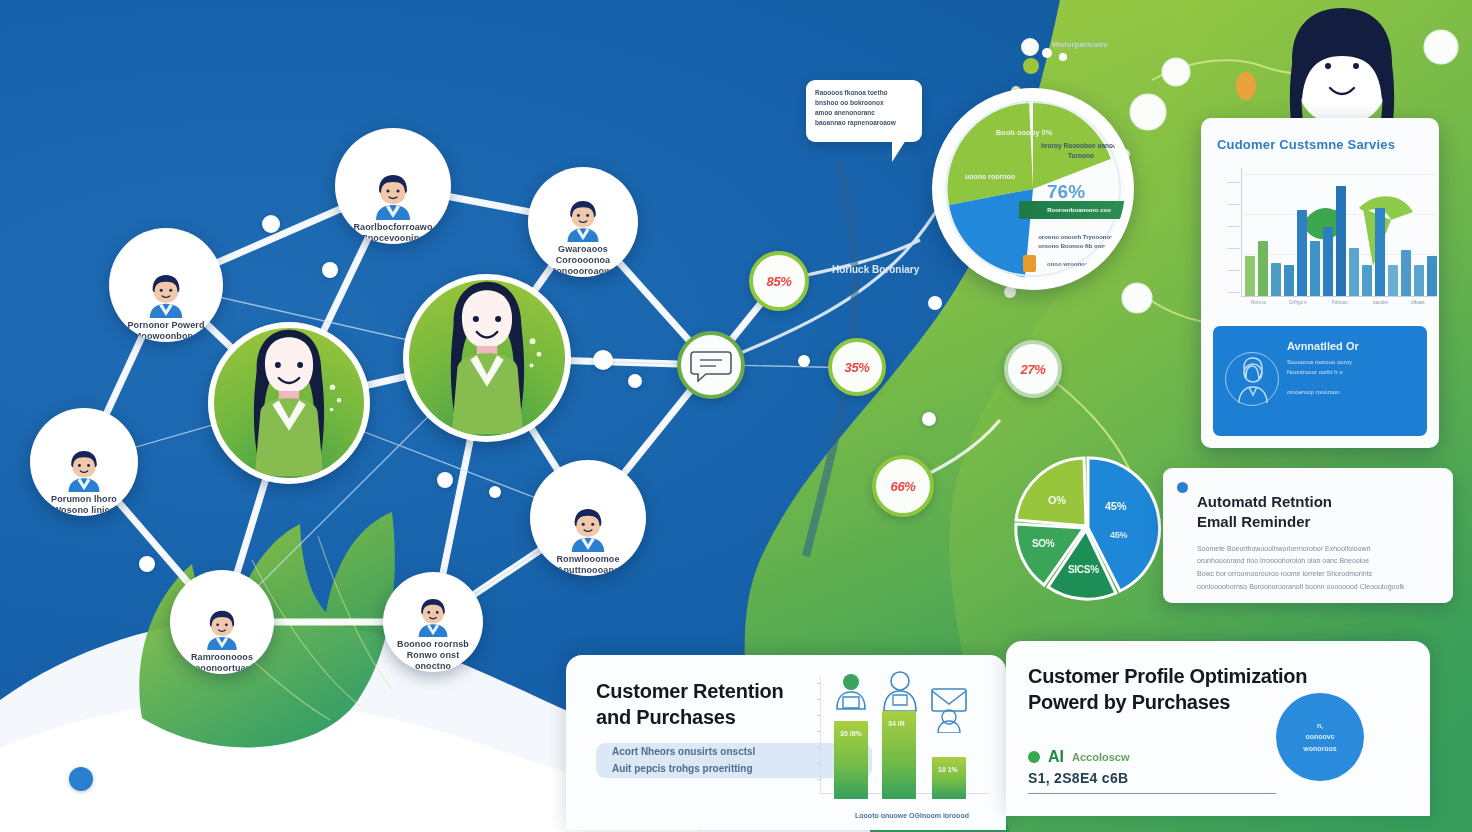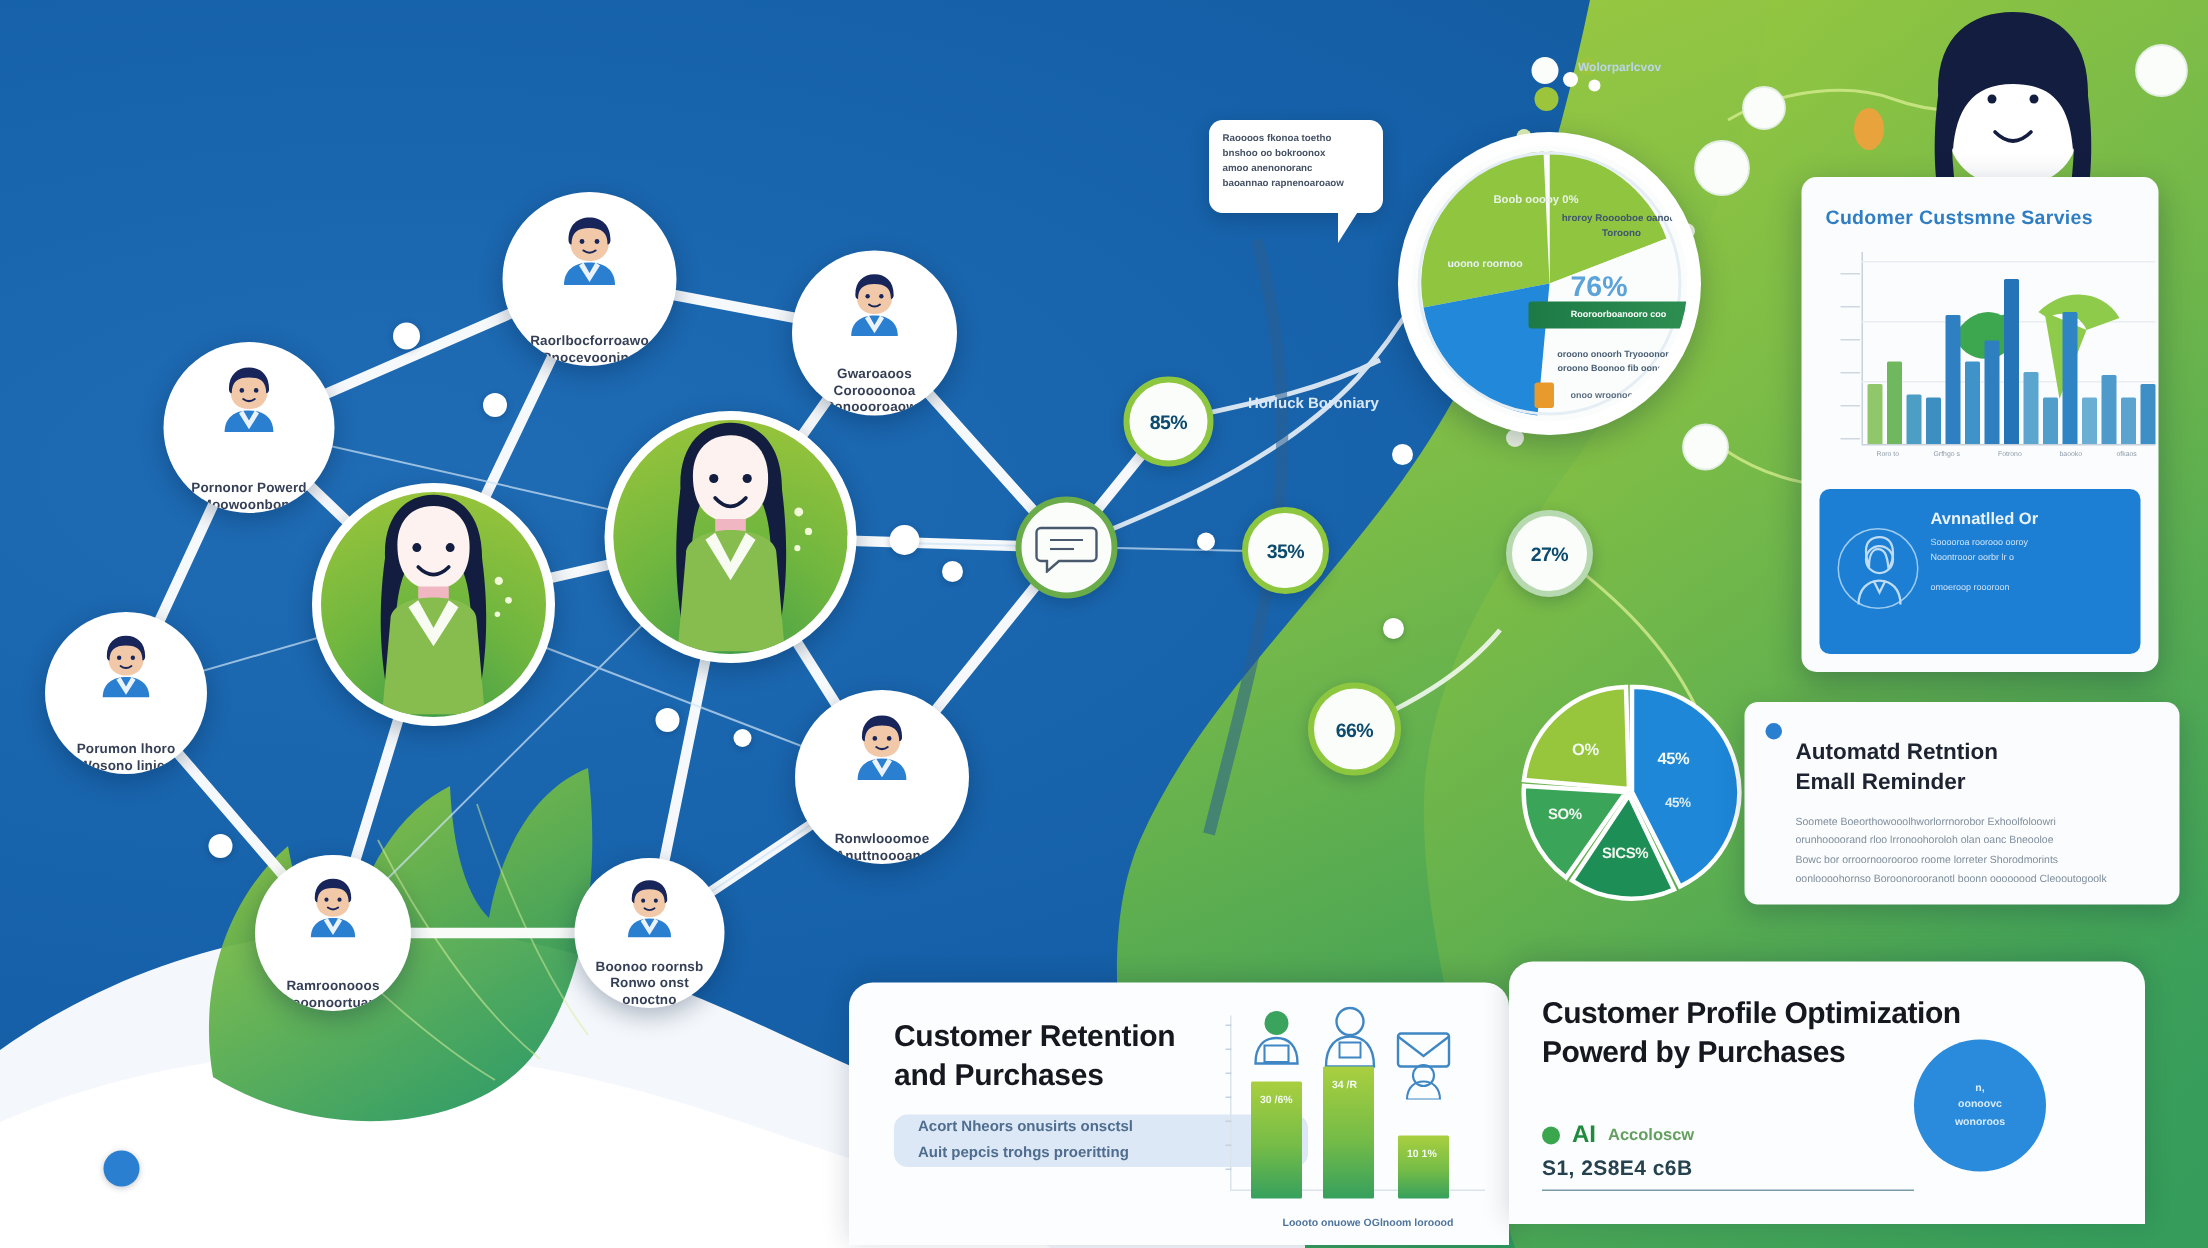--- a/index.html
+++ b/index.html
@@ -13,36 +13,36 @@
 
   
   .bg-base { position:absolute; inset:0;
     background:radial-gradient(ellipse 120% 95% at 18% 38%, #1f6cb5 0%, #1560a8 48%, #12528f 100%); }
 
   .svg-layer { position:absolute; inset:0; width:1472px; height:832px; }
 
   
   .node { position:absolute; border-radius:50%; background:#ffffff;
     box-shadow:0 5px 16px rgba(3,28,58,.30);
-    display:flex; flex-direction:column; align-items:center; justify-content:space-between;
+    display:flex; flex-direction:column; align-items:center; justify-content:flex-end;
     overflow:hidden; }
   .node .avatar { margin-top:14%; }
   .node .nlabel { font-size:9px; font-weight:700; color:#18243d; line-height:1.22;
     text-align:center; padding:2px 6px 0; letter-spacing:.1px;
     filter:blur(.32px); opacity:.88; }
 
   .node.big { background:
       radial-gradient(circle at 50% 105%, #3f9c4a 0%, #6fb63f 46%, #9ec63a 100%); }
 
   
   .pbadge { position:absolute; border-radius:50%; background:#fbfdfa;
     border:4px solid #8dc63f; display:flex; align-items:center; justify-content:center;
     box-shadow:0 3px 10px rgba(3,28,58,.22); }
-  .pbadge span { font-size:13px; font-weight:700; color:#0c4a6e;
-    filter:blur(.45px); letter-spacing:-.4px; }
+  .pbadge span { font-size:13px; font-weight:700; color:#ef4444;
+    filter:blur(.45px); letter-spacing:-.4px;font-style:italic; }
 
   .chatnode { position:absolute; border-radius:50%; background:#fbfdfa;
     border:4px solid #6aab4a; box-shadow:0 3px 10px rgba(3,28,58,.25);
     display:flex; align-items:center; justify-content:center; }
 
   .dot { position:absolute; border-radius:50%; background:#ffffff;
     box-shadow:0 1px 4px rgba(3,28,58,.25); }
 
   
   .title { position:absolute; left:32px; top:26px; font-size:44px; font-weight:400;

